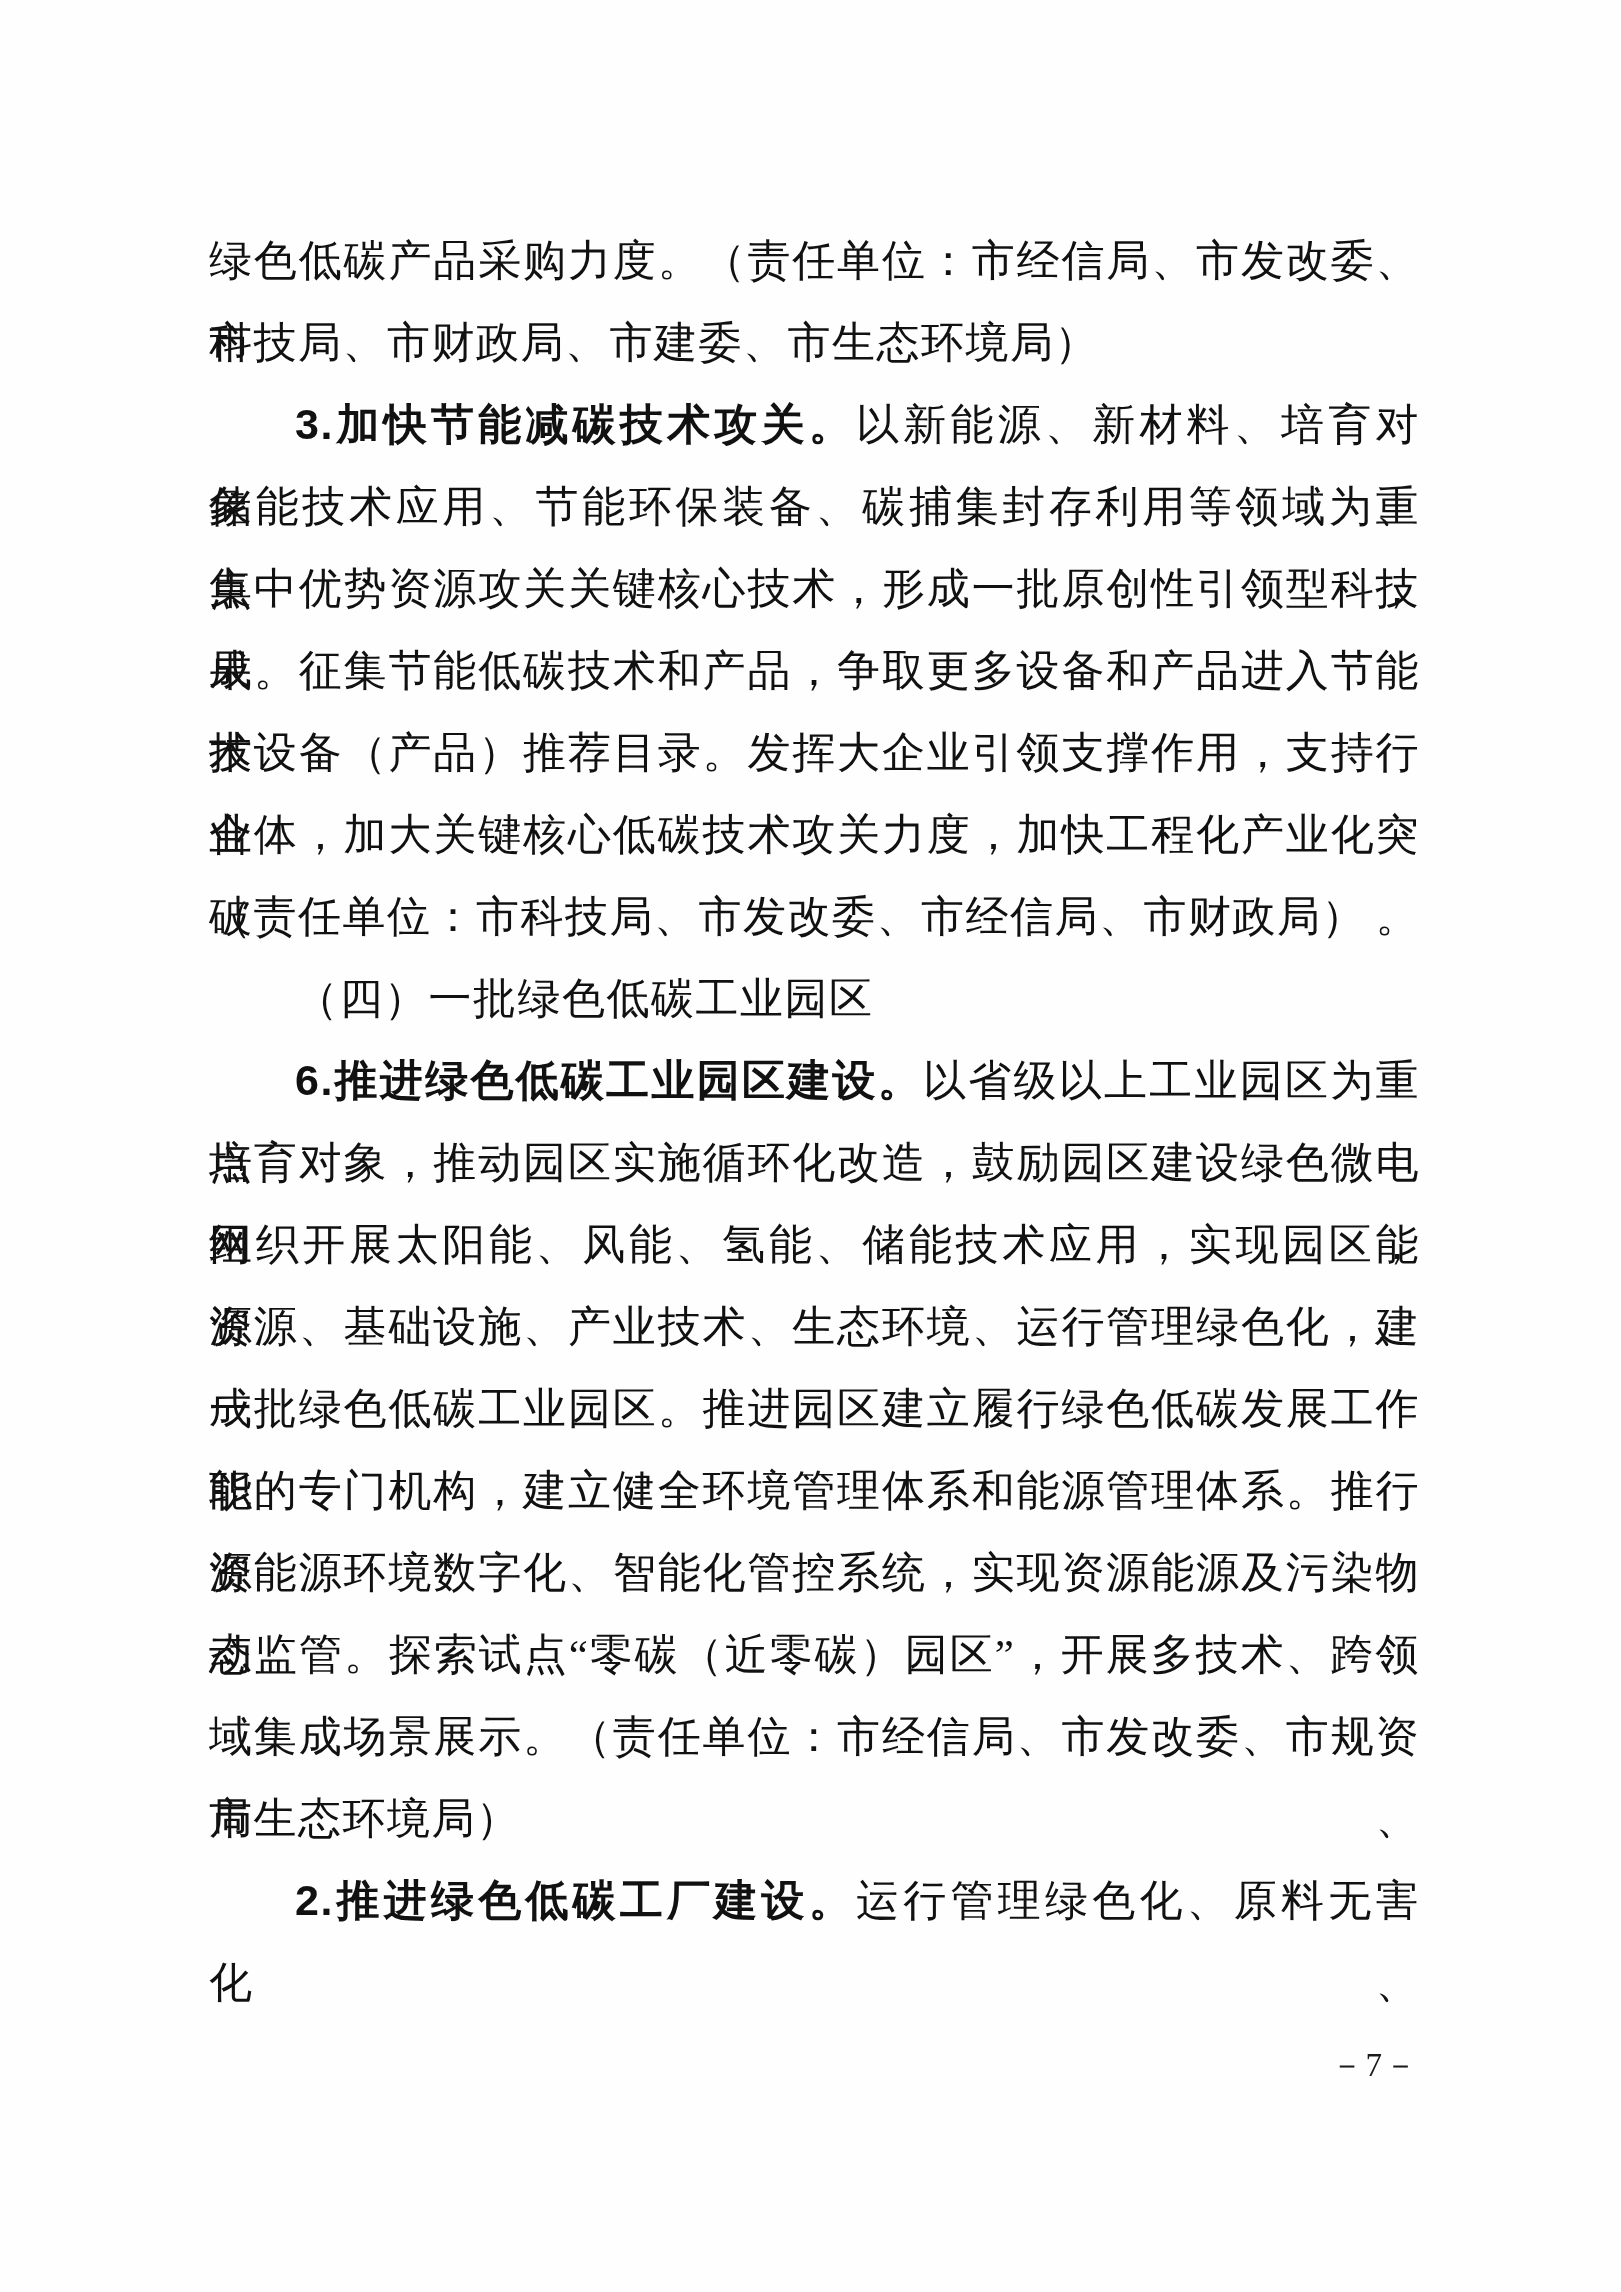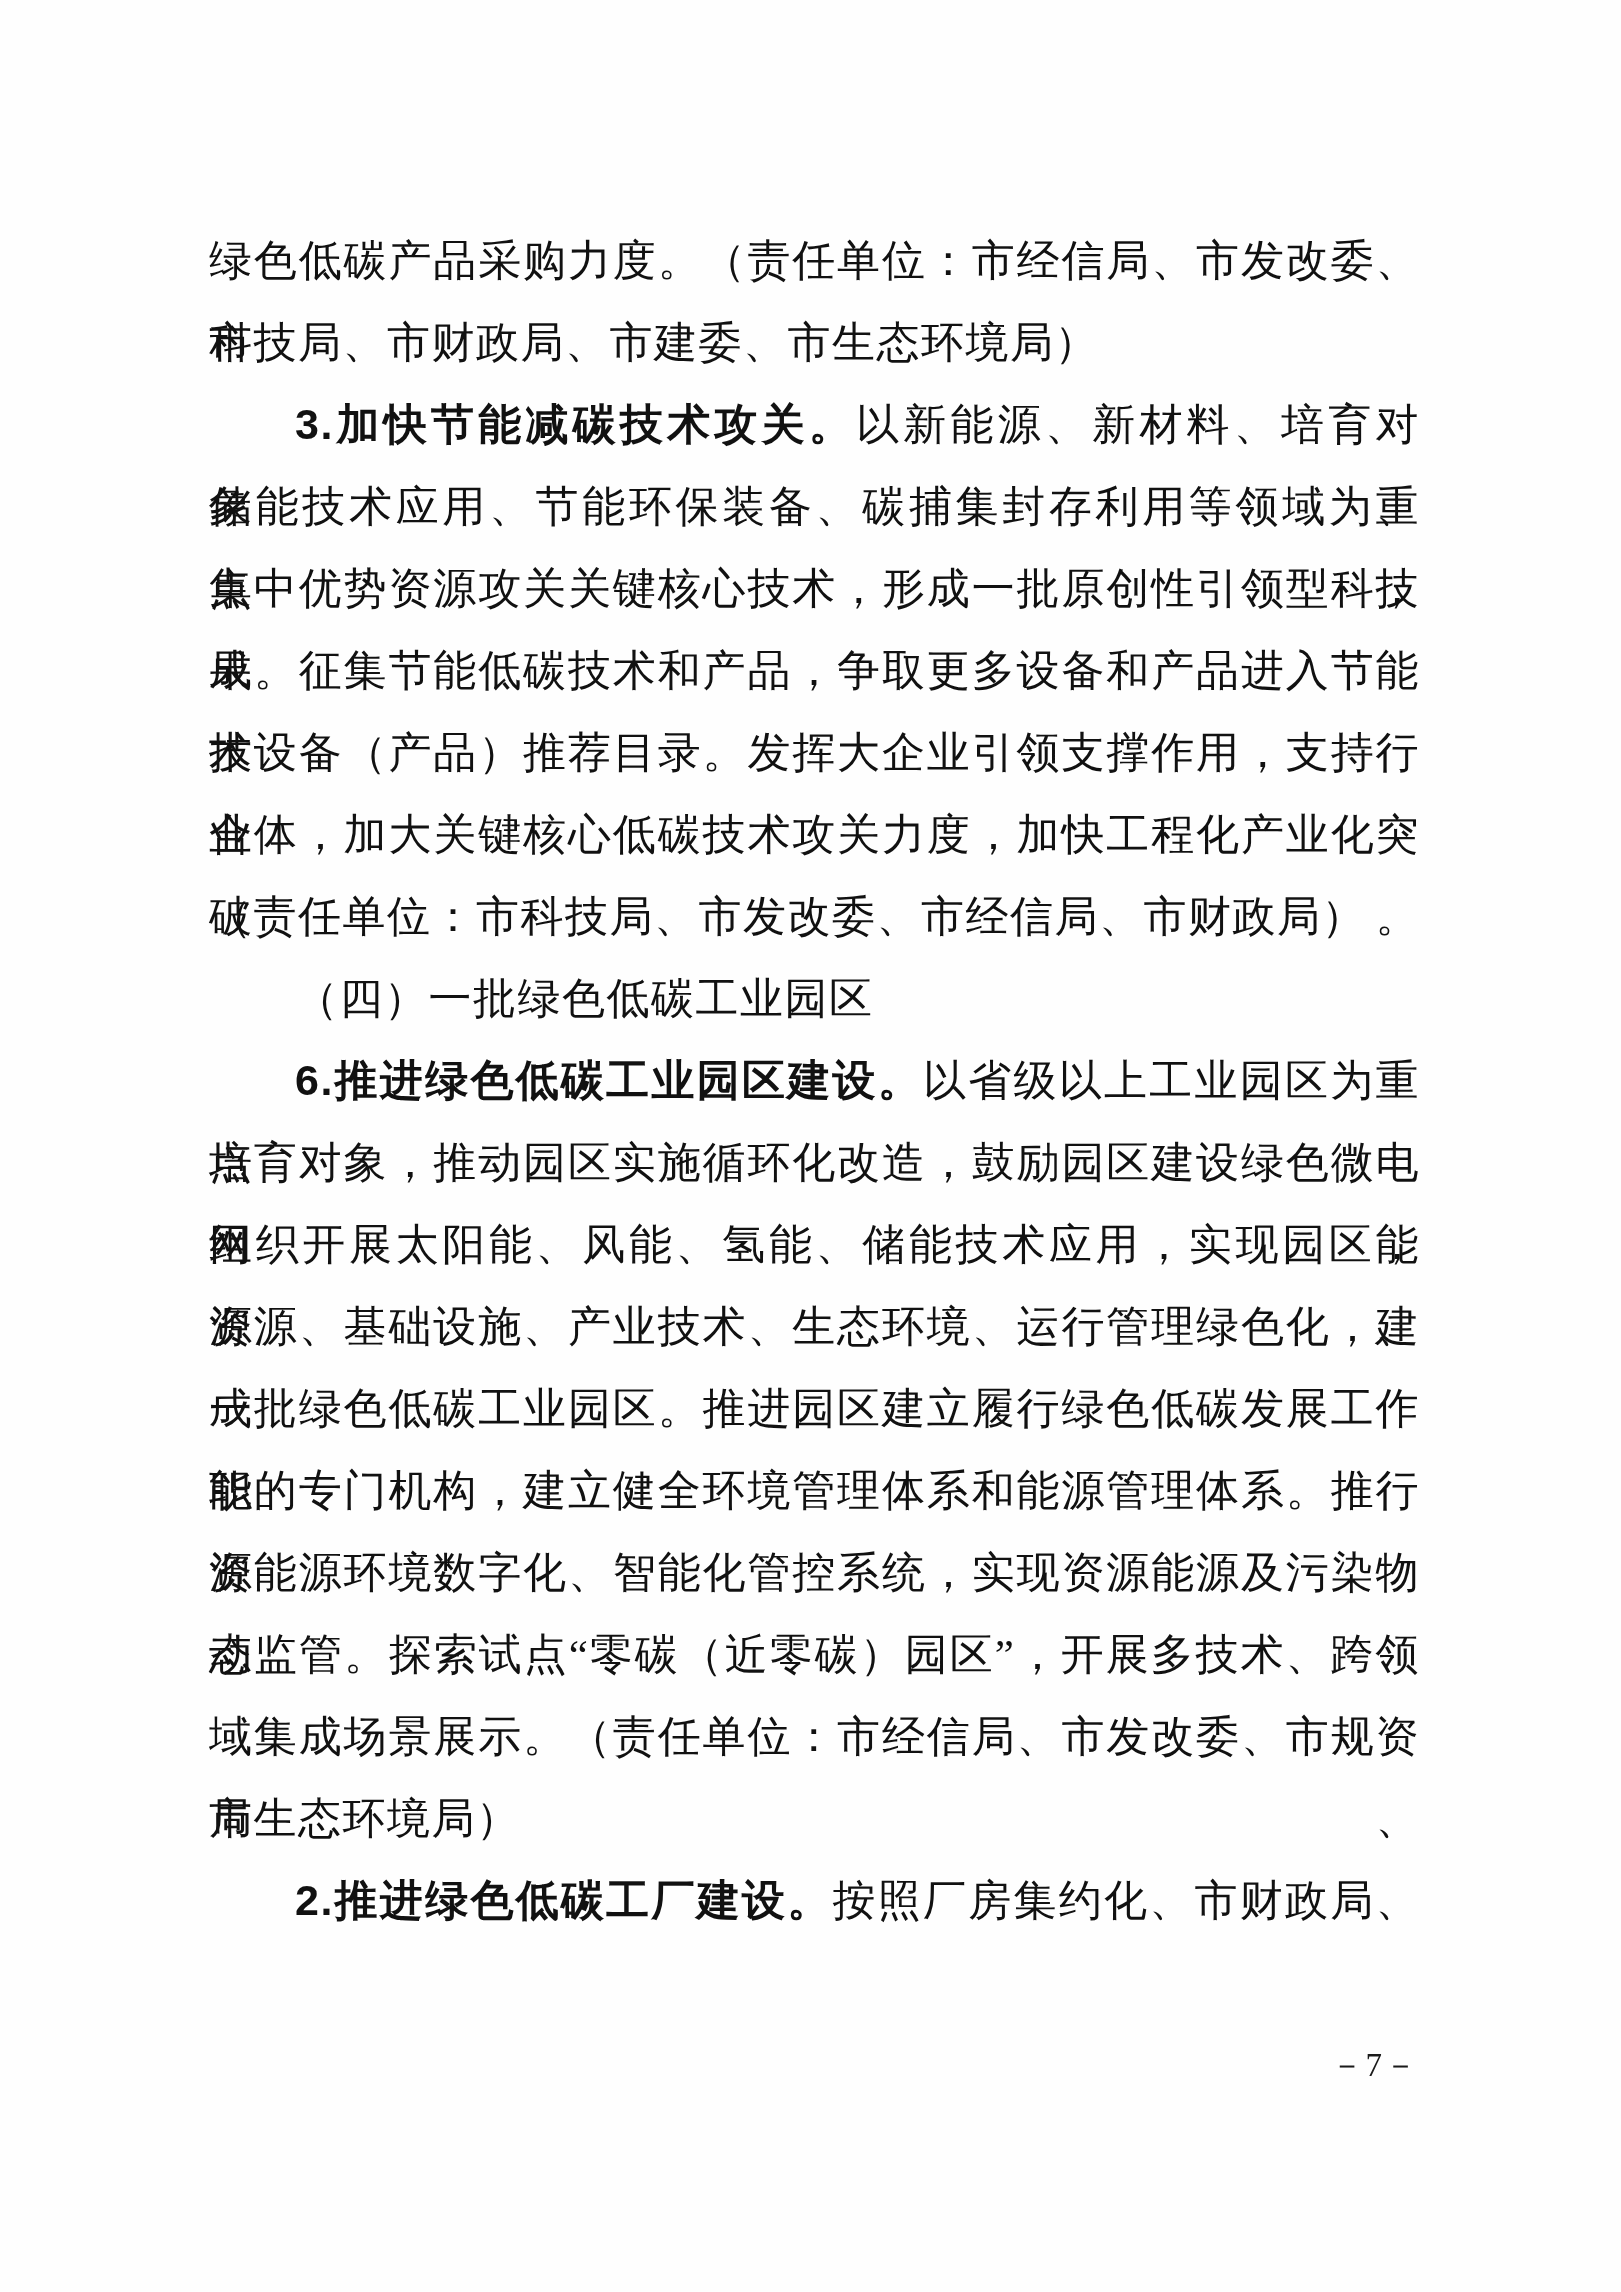--- a/index.html
+++ b/index.html
@@ -89,19 +89,19 @@
     <div class="ln j"><span class="b"></span><span>能的专门机构，建立健全环境管理体系和能源管理体系。推行资</span></div>
 
     <div class="ln j"><span class="b"></span><span>源能源环境数字化、智能化管控系统，实现资源能源及污染物动</span></div>
 
     <div class="ln j"><span class="b"></span><span>态监管。探索试点“零碳（近零碳）园区”，开展多技术、跨领</span></div>
 
     <div class="ln j"><span class="b"></span><span>域集成场景展示。（责任单位：市经信局、市发改委、市规资局、</span></div>
 
     <div class="ln"><span class="b"></span><span>市生态环境局）</span></div>
 
-    <div class="ln j ind"><span class="b">2.推进绿色低碳工厂建设。</span><span>按照厂房集约化、市财政局、</span></div>
+    <div class="ln j ind"><span class="b">2.推进绿色低碳工厂建设。</span><span>运行管理绿色化、原料无害化、</span></div>
 
   </div>
 
   <div class="pagenum">－7－</div>
 </div>
 
 
 </body></html>

